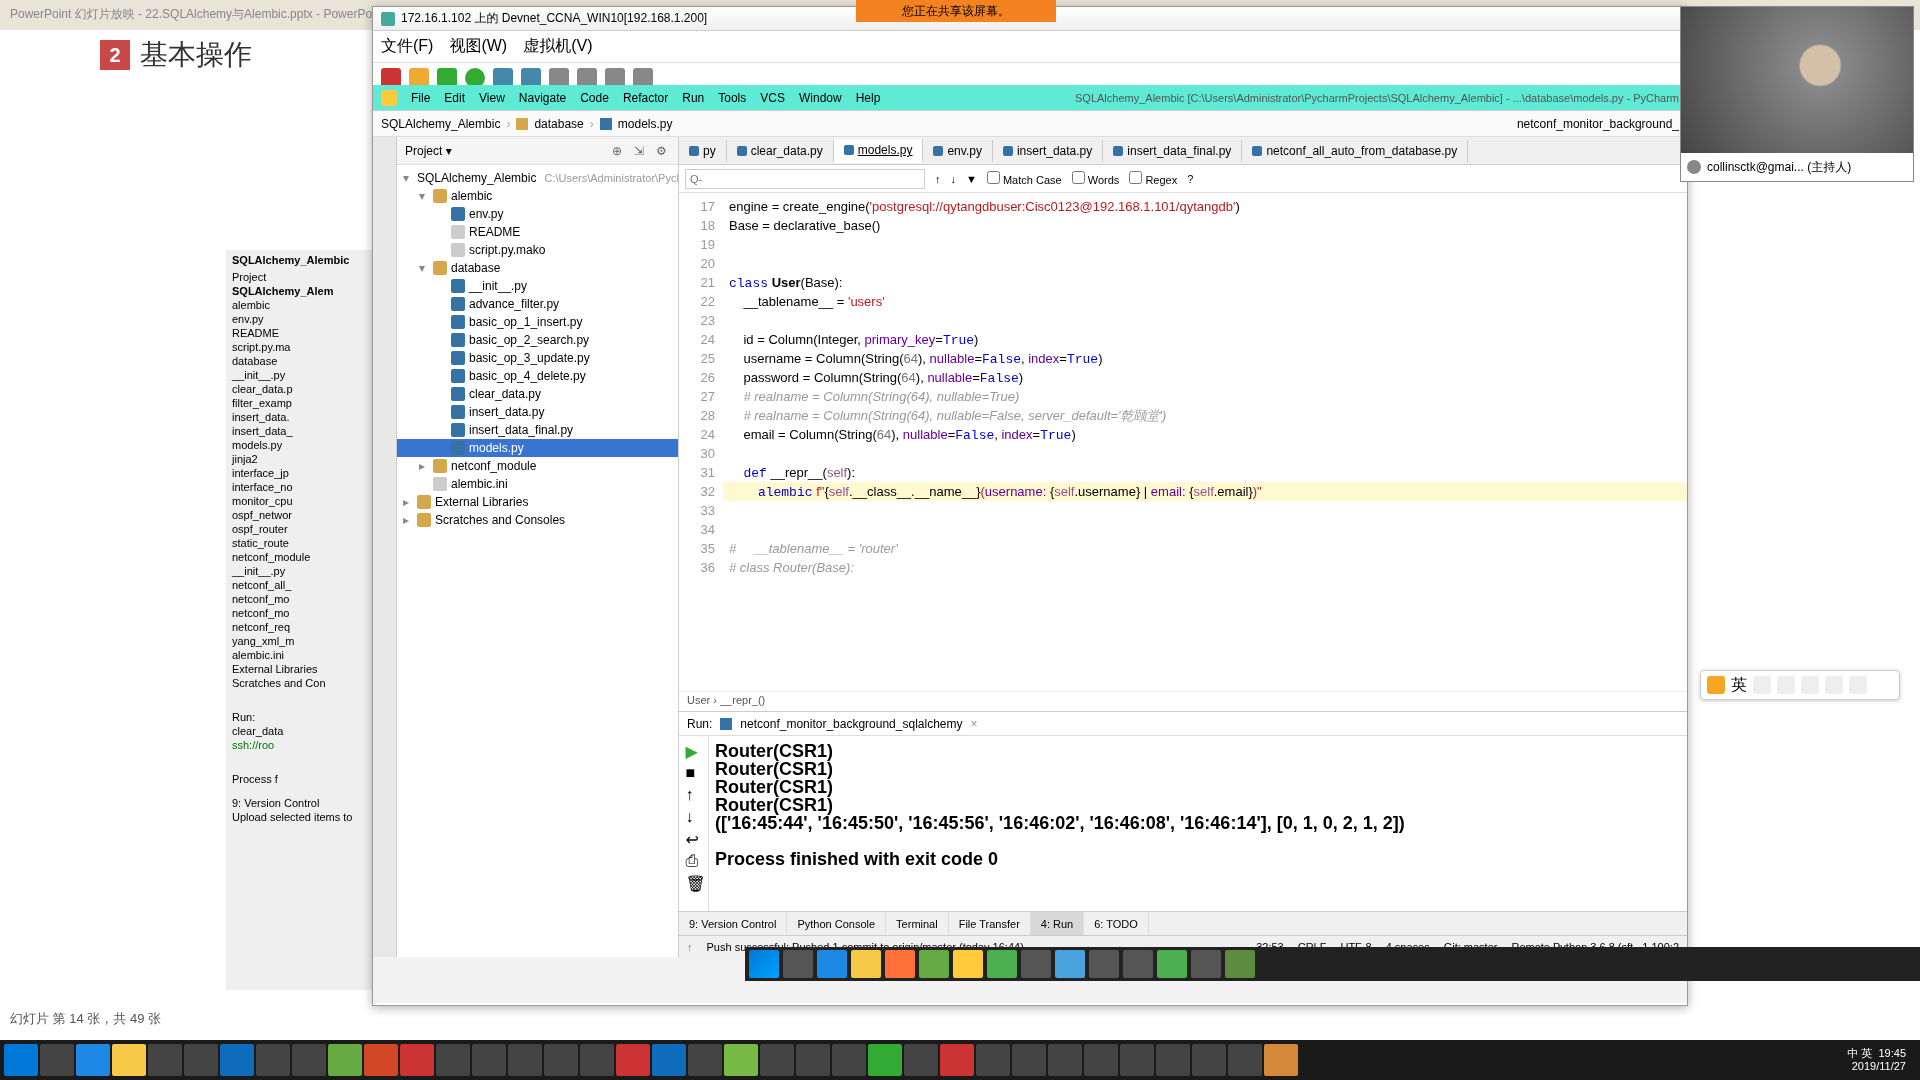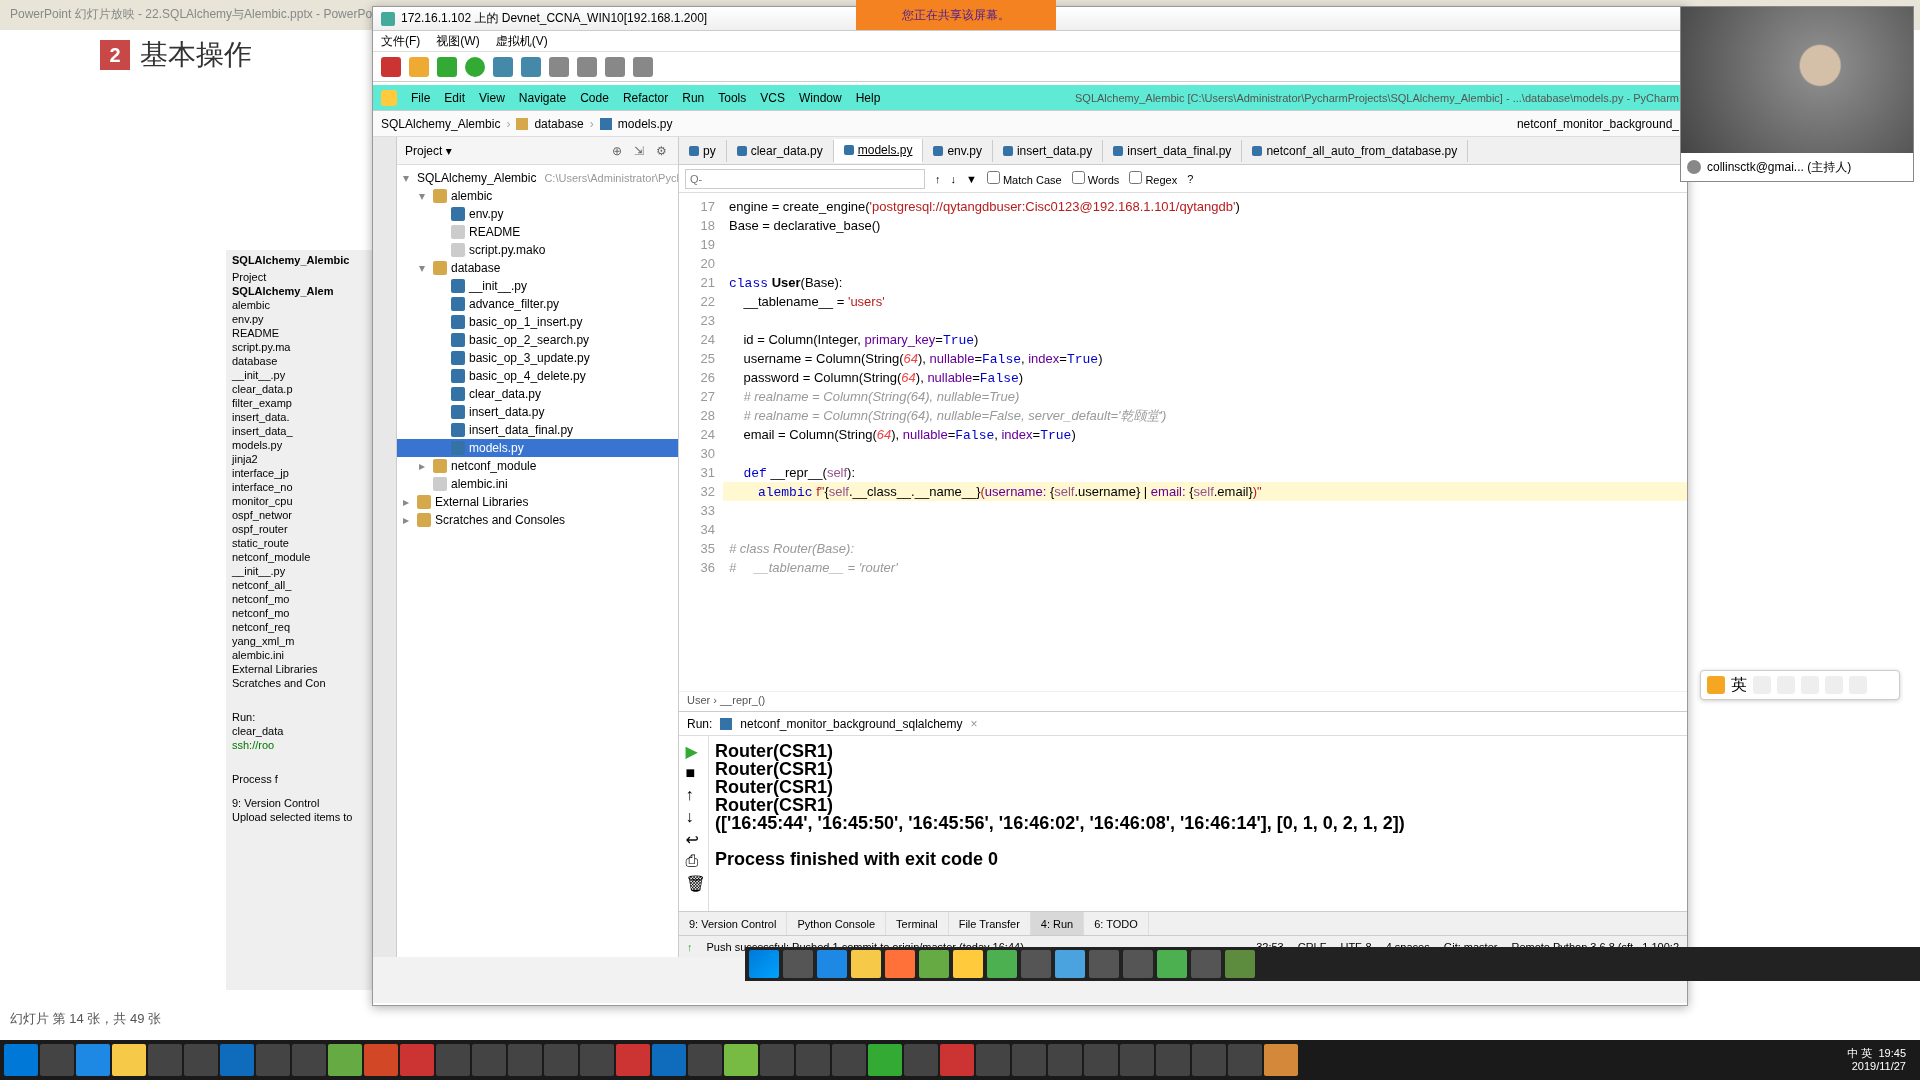--- a/index.html
+++ b/index.html
@@ -8,25 +8,25 @@
 .powerpoint-bg { position: absolute; left: 0; top: 0; width: 1920px; height: 1080px; background: #fff; }
 .ppt-title-bar { position: absolute; left: 0; top: 0; width: 1920px; height: 30px; background: #e8e4d8; font-size: 12px; color: #888; padding: 6px 10px; }
 .ppt-main { position: absolute; left: 100px; top: 35px; width: 260px; height: 40px; display: flex; align-items: center; gap: 10px; }
 .ppt-num-box { width: 30px; height: 30px; background: #c84848; color: #fff; display: flex; align-items: center; justify-content: center; font-size: 20px; font-weight: bold; }
 .ppt-heading { font-size: 28px; color: #333; }
 .ppt-status { position: absolute; left: 8px; bottom: 300px; font-size: 13px; color: #555; }
 
 .vm-window { position: absolute; left: 372px; top: 6px; width: 1316px; height: 1000px; background: #fff; border: 1px solid #999; box-shadow: 0 2px 10px rgba(0,0,0,0.3); }
 .vm-titlebar { height: 24px; background: linear-gradient(#fff, #efefef); border-bottom: 1px solid #ccc; display: flex; align-items: center; padding: 0 8px; font-size: 12px; }
 .vm-icon { width: 14px; height: 14px; background: #4a9; border-radius: 2px; margin-right: 6px; }
-.vm-menubar { height: 21px; display: flex; align-items: center; padding: 0 8px; gap: 16px; font-size: 12px; border-bottom: 1px solid #ddd; }
+.vm-menubar { height: 32px; display: flex; align-items: center; padding: 0 8px; gap: 16px; font-size: 16px; border-bottom: 1px solid #ddd; }
 .vm-toolbar { height: 30px; display: flex; align-items: center; padding: 0 8px; gap: 8px; border-bottom: 1px solid #ccc; }
 .vm-tool-btn { width: 20px; height: 20px; border-radius: 3px; cursor: pointer; }
 
-.share-banner { position: absolute; left: 856px; top: 0; width: 200px; height: 30px; background: #f58220; color: #4c1d95; font-size: 12px; display: flex; align-items: center; justify-content: center; z-index: 100; }
+.share-banner { position: absolute; left: 856px; top: 0; width: 200px; height: 22px; background: #f58220; color: #000000; font-size: 12px; display: flex; align-items: center; justify-content: center; z-index: 100; }
 
 .ide { position: absolute; left: 0; top: 78px; width: 100%; height: 918px; background: #f2f2f2; }
 .ide-menubar { height: 26px; background: #5eead4; border-bottom: 1px solid #ccc; display: flex; align-items: center; padding: 0 8px; gap: 14px; font-size: 12px; }
 .ide-title-path { margin-left: auto; font-size: 11px; color: #555; }
 .ide-breadcrumb { height: 26px; background: #fafafa; border-bottom: 1px solid #ddd; display: flex; align-items: center; padding: 0 8px; font-size: 12px; gap: 6px; }
 .ide-breadcrumb .sep { color: #aaa; }
 
 .ide-body { display: flex; height: 820px; }
 .ide-sidebar-tabs { width: 24px; background: #e8e8e8; border-right: 1px solid #ccc; }
 .project-panel { width: 282px; background: #fff; border-right: 1px solid #ccc; display: flex; flex-direction: column; }
@@ -55,21 +55,21 @@
 
 .code-editor { flex: 1; display: flex; font-family: Consolas, monospace; font-size: 13px; overflow: auto; }
 .gutter { width: 44px; text-align: right; color: #999; padding: 4px 8px 4px 0; background: #fff; user-select: none; }
 .gutter div { height: 19px; line-height: 19px; }
 .code-lines { flex: 1; padding: 4px 0; }
 .code-lines .line { height: 19px; line-height: 19px; white-space: pre; padding-left: 6px; }
 .line.hl { background: #fff8d0; }
 .kw2 { color: #0000cc; font-family: Liberation Mono, monospace; }
 .fn { color: #000; }
 .str { color: #b91c1c; }
-.num { color: #ef4444; font-style: italic; }
+.num { color: #737373; }
 .param { color: #660099; }
 .cls { color: #000; font-weight: bold; }
 .cmt { color: #999; font-style: italic; }
 .self { color: #94558d; }
 .op { color: #000; }
 
 .breadcrumb-code { height: 20px; border-top: 1px solid #eee; font-size: 11px; padding: 2px 8px; color: #555; }
 
 .run-panel { height: 200px; border-top: 1px solid #ccc; background: #fff; display: flex; flex-direction: column; }
 .run-header { height: 24px; display: flex; align-items: center; padding: 0 8px; font-size: 12px; border-bottom: 1px solid #ddd; gap: 8px; }
@@ -380,22 +380,22 @@
               <div class="line">    username = <span class="fn">Column</span>(<span class="fn">String</span>(<span class="num">64</span>), <span class="param">nullable</span>=<span class="kw2">False</span>, <span class="param">index</span>=<span class="kw2">True</span>)</div>
               <div class="line">    password = <span class="fn">Column</span>(<span class="fn">String</span>(<span class="num">64</span>), <span class="param">nullable</span>=<span class="kw2">False</span>)</div>
               <div class="line">    <span class="cmt"># realname = Column(String(64), nullable=True)</span></div>
               <div class="line">    <span class="cmt"># realname = Column(String(64), nullable=False, server_default='乾颐堂')</span></div>
               <div class="line">    email = <span class="fn">Column</span>(<span class="fn">String</span>(<span class="num">64</span>), <span class="param">nullable</span>=<span class="kw2">False</span>, <span class="param">index</span>=<span class="kw2">True</span>)</div>
               <div class="line">&nbsp;</div>
               <div class="line">    <span class="kw2">def</span> <span class="fn">__repr__</span>(<span class="self">self</span>):</div>
               <div class="line hl">        <span class="kw2">alembic</span> <span class="str">f"</span>{<span class="self">self</span>.__class__.__name__}<span class="str">(</span><span class="param">username:</span> {<span class="self">self</span>.username} <span class="op">|</span> <span class="param">email:</span> {<span class="self">self</span>.email}<span class="str">)"</span></div>
               <div class="line">&nbsp;</div>
               <div class="line">&nbsp;</div>
+              <div class="line"><span class="cmt">#     __tablename__ = 'router'</span></div>
               <div class="line"><span class="cmt"># class Router(Base):</span></div>
-              <div class="line"><span class="cmt">#     __tablename__ = 'router'</span></div>
             </div>
         </div>
         <div class="breadcrumb-code">User  ›  __repr_()</div>
 
         <div class="run-panel">
           <div class="run-header">
             <span>Run:</span>
             <span style="width:12px;height:12px;background:#3572A5;"></span>
             <span>netconf_monitor_background_sqlalchemy</span>
             <span style="color:#999;">×</span>

